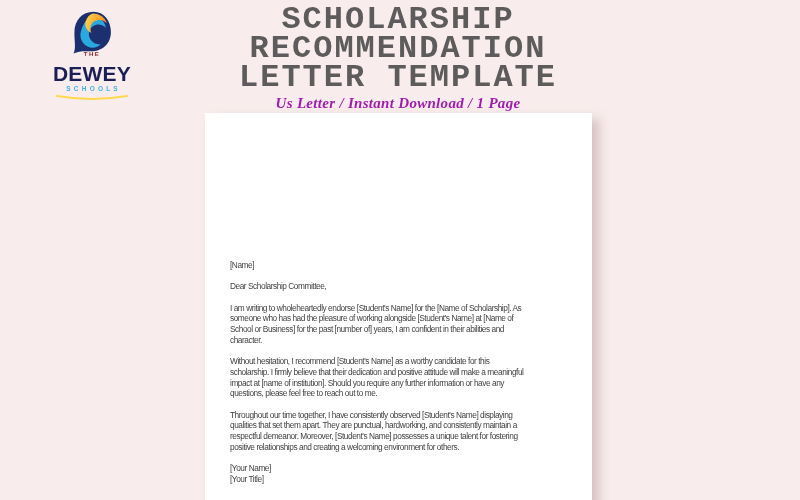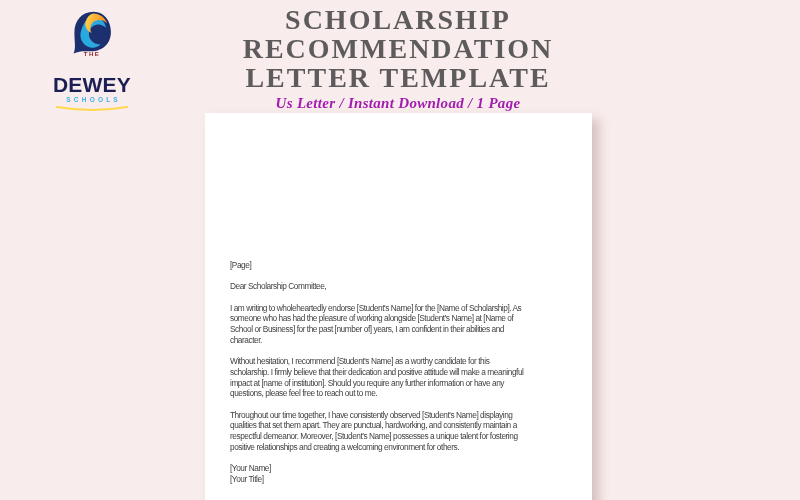--- a/index.html
+++ b/index.html
@@ -34,21 +34,21 @@
     font-weight: bold;
     letter-spacing: 1.5px;
     color: #9b2026;
     margin-top: -3px;
   }
   .logo-dewey {
     font-size: 21px;
     font-weight: bold;
     letter-spacing: 0.2px;
     color: #1b1f55;
-    margin-top: 17px;
+    margin-top: 6px;
   }
   .logo-schools {
     font-size: 6.5px;
     font-weight: bold;
     letter-spacing: 3.2px;
     padding-left: 3.2px; 
     color: #3fb0e5;
     margin-top: 2px;
   }
   .logo-swoosh { display: block; margin: 1px auto 0; }
@@ -58,25 +58,26 @@
     position: absolute;
     left: 200px;
     top: 5px;
     width: 396px;
     text-align: center;
     color: #5d5b5b;
     font-family: "Liberation Serif", serif;
   }
   .title-block h1 {
     margin: 0;
-    font-size: 28px;
+    font-size: 32px;
     line-height: 29px;
     font-weight: bold;
     letter-spacing: 2px;
     white-space: pre-line;
+    font-family: Liberation Mono, monospace;
   }
   .subtitle {
     margin-top: 3px;
     font-size: 15px;
     font-style: italic;
     font-weight: bold;
     letter-spacing: 0.3px;
     color: #a21caf;
   }
 
@@ -130,21 +131,21 @@
 
   <div class="title-block">
     <h1>SCHOLARSHIP
 RECOMMENDATION
 LETTER TEMPLATE</h1>
     <div class="subtitle">Us Letter / Instant Download / 1 Page</div>
   </div>
 
   <div class="page">
     <div class="letter">
-      <div class="block">[Page]</div>
+      <div class="block">[Name]</div>
       <div class="block">Dear Scholarship Committee,</div>
       <div class="block lines">I am writing to wholeheartedly endorse [Student's Name] for the [Name of Scholarship]. As
 someone who has had the pleasure of working alongside [Student's Name] at [Name of
 School or Business] for the past [number of] years, I am confident in their abilities and
 character.</div>
       <div class="block lines">Without hesitation, I recommend [Student's Name] as a worthy candidate for this
 scholarship. I firmly believe that their dedication and positive attitude will make a meaningful
 impact at [name of institution]. Should you require any further information or have any
 questions, please feel free to reach out to me.</div>
       <div class="block lines">Throughout our time together, I have consistently observed [Student's Name] displaying

